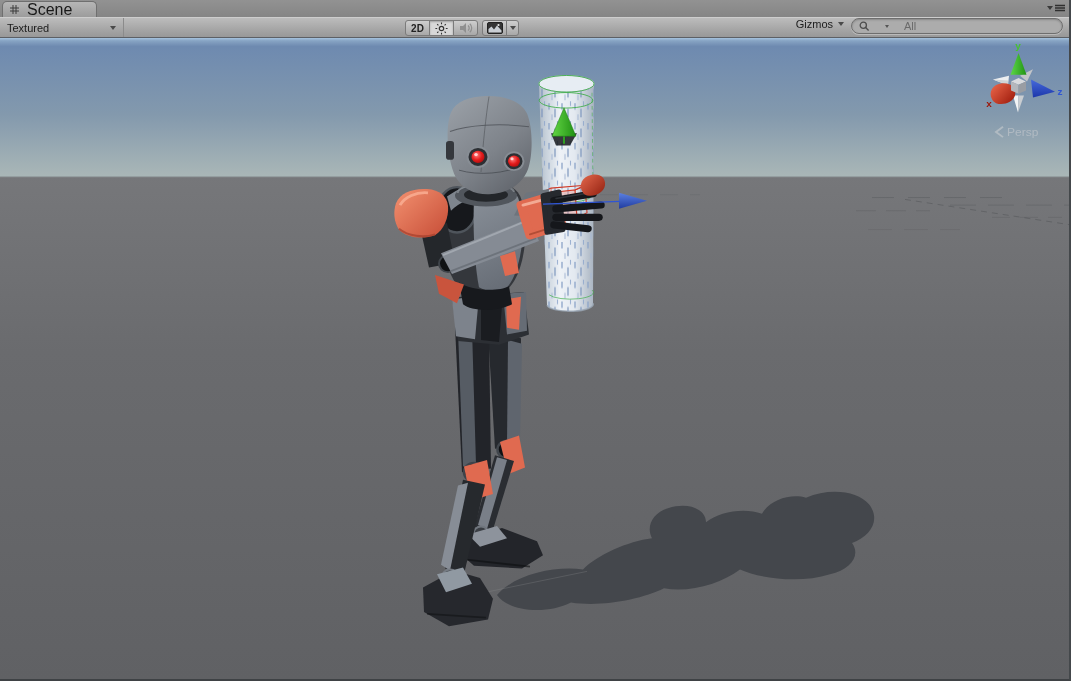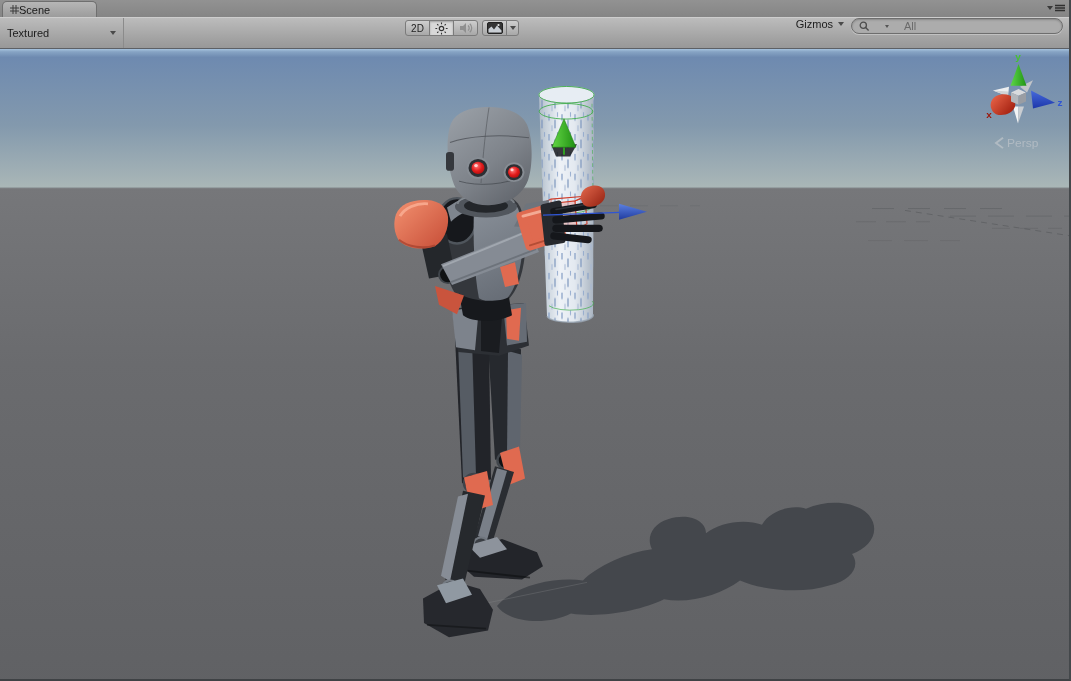--- a/index.html
+++ b/index.html
@@ -10,36 +10,36 @@
   }
   *{margin:0;padding:0;box-sizing:border-box;}
   html,body{width:1071px;height:681px;overflow:hidden;background:#8a8a8a;
     font-family:"Liberation Sans",sans-serif;-webkit-font-smoothing:antialiased;}
   .window{width:1071px;height:681px;display:flex;flex-direction:column;
     border-right:2px solid #44484b;border-bottom:2px solid #3f4245;background:#9a9a9a;}
   
   .tabstrip{height:17px;background:linear-gradient(#929292,#858585);position:relative;flex:0 0 auto;}
   .tab{position:absolute;left:2px;top:1px;width:95px;height:16px;
     background:linear-gradient(#b6b6b6,#9c9c9c);border:1px solid #6f6f6f;border-bottom:none;
-    border-radius:5px 5px 0 0;display:flex;align-items:center;gap:0;padding:0 7px;
-    font-size:11px;color:#191919;}
+    border-radius:5px 5px 0 0;display:flex;align-items:center;gap:8px;padding:0 7px;
+    font-size:16px;color:#191919;}
   .tabmenu{position:absolute;right:4px;top:4px;display:flex;align-items:center;gap:2px;cursor:default;}
   .tabmenu .tri{width:0;height:0;border-left:3px solid transparent;border-right:3px solid transparent;border-top:4px solid #3a3a3a;}
   
-  .toolbar{height:32px;flex:0 0 auto;position:relative;
+  .toolbar{height:21px;flex:0 0 auto;position:relative;
     background:linear-gradient(#bcbcbc,#a2a2a2 70%,#989898);
     border-top:1px solid #cdcdcd;border-bottom:1px solid #5d6065;}
   .shading{position:absolute;left:0;top:0;height:100%;width:124px;display:flex;align-items:center;
     padding:0 7px;border-right:1px solid #8b8b8b;font-size:11px;color:#1c1c1c;cursor:default;}
   .shading .spacer{flex:1;}
   .drop-arrow{width:0;height:0;border-left:3.5px solid transparent;border-right:3.5px solid transparent;border-top:4px solid #4a4a4a;}
   .btn-group{position:absolute;left:405px;top:2px;display:flex;height:16px;}
   .tbtn{height:16px;min-width:25px;display:flex;align-items:center;justify-content:center;
     background:linear-gradient(#cecece,#a8a8a8);border:1px solid #7b7b7b;margin-left:-1px;
-    font-size:10px;font-weight:normal;color:#222;cursor:default;}
+    font-size:10px;font-weight:bold;color:#222;cursor:default;}
   .tbtn:first-child{border-radius:3px 0 0 3px;margin-left:0;}
   .tbtn.last{border-radius:0 3px 3px 0;}
   .tbtn.single-l{border-radius:3px 0 0 3px;}
   .tbtn.pressed{background:#d8d8d8;box-shadow:inset 0 1px 2px rgba(0,0,0,.25);}
   .gap{width:5px;}
   .right-tools{position:absolute;right:6px;top:0;height:100%;display:flex;align-items:flex-start;gap:7px;}
   .gizmos{display:flex;align-items:center;gap:5px;font-size:11px;color:#1c1c1c;cursor:default;}
   .search{width:212px;height:16px;border-radius:8px;border:1px solid #6e6e6e;background:#acacac;
     box-shadow:inset 0 1px 2px rgba(0,0,0,.22),0 1px 0 rgba(255,255,255,.3);
     display:flex;align-items:center;gap:15px;padding:0 7px;font-size:11px;color:#6a6a6a;}

